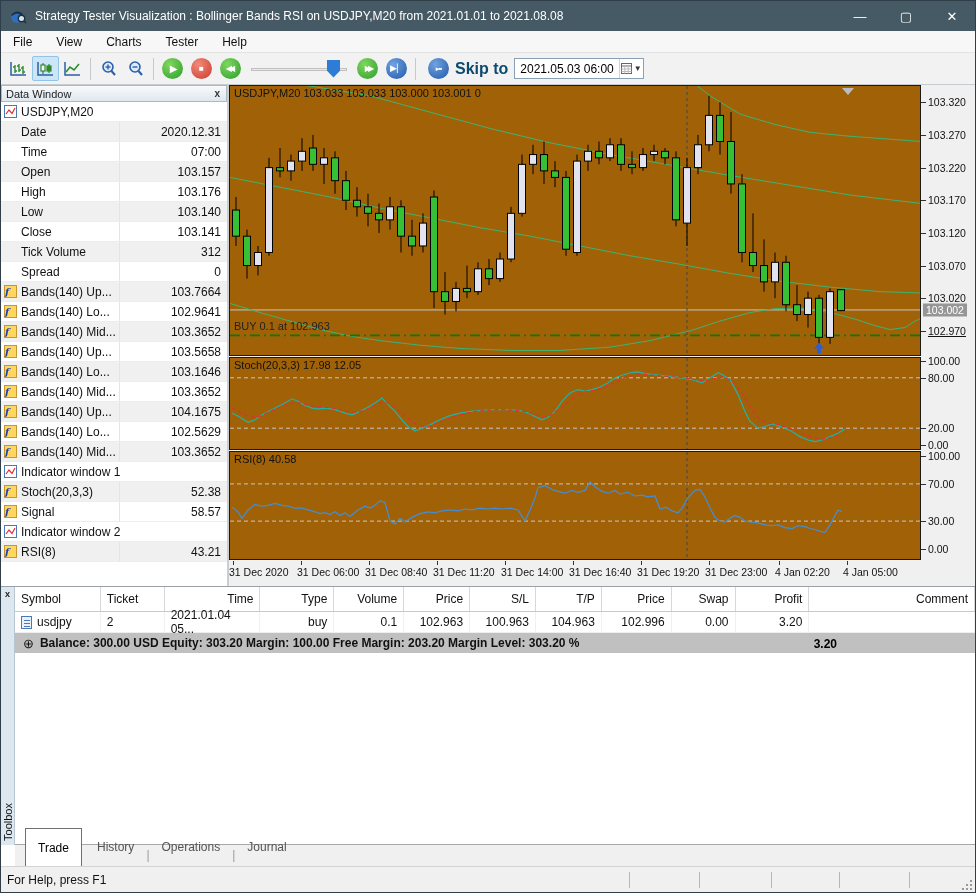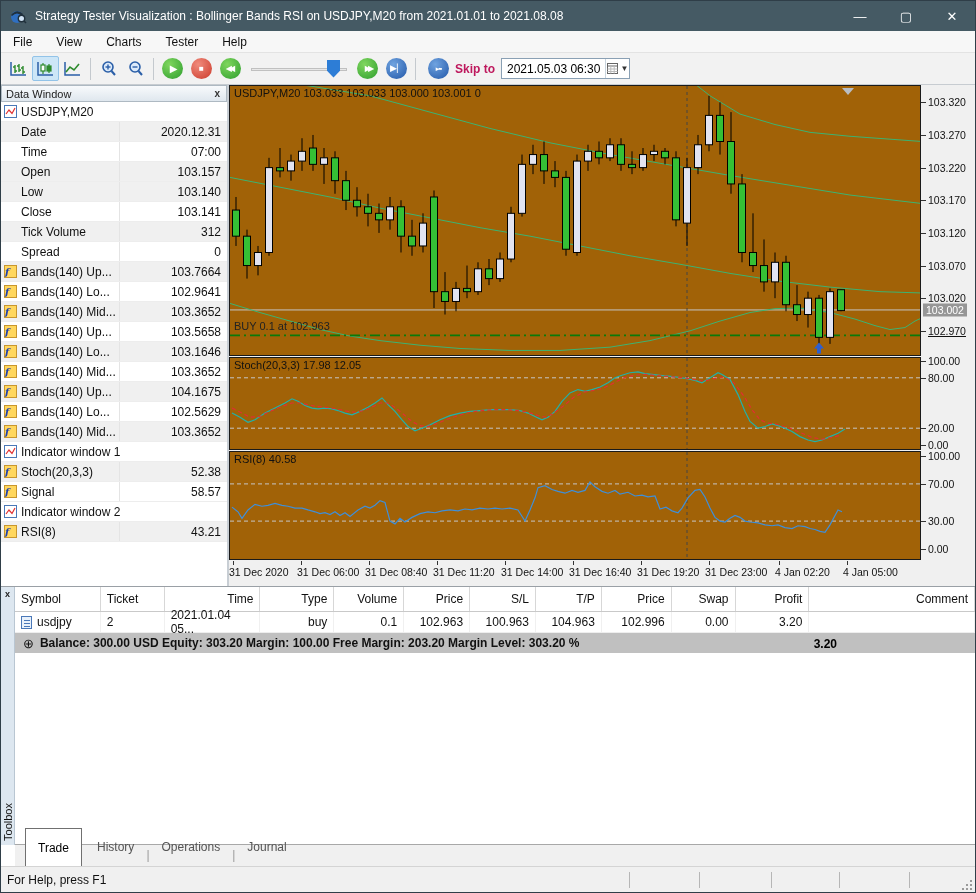--- a/index.html
+++ b/index.html
@@ -19,21 +19,21 @@
   .tb-btn{width:27px;height:25px;display:flex;align-items:center;justify-content:center;border:1px solid transparent;border-radius:2px;}
   .tb-btn.active{background:#cde6f7;border-color:#92c3e8;}
   .tb-sep{width:1px;height:22px;background:#c4c9ce;margin:0 4px;}
   .circle-btn{width:21px;height:21px;border-radius:50%;display:flex;align-items:center;justify-content:center;color:#fff;margin:0 4px;font-size:9px;line-height:1;}
   .green{background:radial-gradient(circle at 35% 30%,#7fd65e,#2e9e2e);}
   .red{background:radial-gradient(circle at 35% 30%,#f08b7c,#cc3a2b);}
   .blue{background:radial-gradient(circle at 35% 30%,#6fa3e0,#2257a8);}
   .slider{position:relative;width:96px;height:20px;margin:0 6px;}
   .slider .track{position:absolute;left:0;right:0;top:9px;height:3px;background:#e8e8e8;border:1px solid #c0c0c0;}
   .slider .thumb{position:absolute;left:76px;top:1px;width:13px;height:18px;background:#2d7dd6;clip-path:polygon(0 0,100% 0,100% 62%,50% 100%,0 62%);}
-  .skipto-label{font-size:12px;font-weight:bold;color:#be185d;margin:0 6px 0 2px;}
+  .skipto-label{font-size:16px;font-weight:bold;color:#0c4a6e;margin:0 6px 0 2px;}
   .date-field{display:flex;align-items:center;height:21px;border:1px solid #8aa0b4;background:#fff;}
   .date-field .val{font-size:12px;padding:0 5px;}
   .date-field .cal-btn{width:24px;height:100%;border-left:1px solid #c9d4dd;display:flex;align-items:center;justify-content:center;gap:2px;font-size:8px;color:#333;}
   
   .datawindow{position:absolute;left:0;top:84px;width:228px;height:501px;background:#fff;border-right:2px solid #c8ced4;}
   .dw-header{height:17px;background:linear-gradient(#f8fafc,#dfe7ee);border:1px solid #aeb9c2;display:flex;align-items:center;font-size:11px;padding:0 4px;color:#222;}
   .dw-header .dw-title{flex:1;}
   .dw-close{font-size:10px;font-weight:bold;color:#333;padding:0 2px;}
   .dw-row{display:flex;align-items:center;height:20px;font-size:12px;border-bottom:1px solid #ededed;color:#111;}
   .dw-row.shade{background:#f0f0f0;}
@@ -170,21 +170,21 @@
       </span>
     <span class="circle-btn blue">
         <span style="font-size:9px;">▶<span style="font-size:8px;">▏</span></span>
       </span>
     <span class="tb-sep"></span>
     <span class="circle-btn blue" style="margin-left:8px;">
         <span style="font-size:7px;letter-spacing:-1px;">▸▪▪</span>
       </span>
     <span class="skipto-label">Skip to</span>
     <span class="date-field">
-      <span class="val">2021.05.03 06:30</span>
+      <span class="val">2021.05.03 06:00</span>
       <span class="cal-btn">
         <svg width="11" height="11" viewBox="0 0 11 11">
             <rect x="0.5" y="0.5" width="10" height="10" fill="#fff" stroke="#666"></rect>
             <line x1="0.5" y1="3" x2="10.5" y2="3" stroke="#666"></line>
             <line x1="3.8" y1="3" x2="3.8" y2="10.5" stroke="#bbb"></line>
             <line x1="7.2" y1="3" x2="7.2" y2="10.5" stroke="#bbb"></line>
             <line x1="0.5" y1="6" x2="10.5" y2="6" stroke="#bbb"></line>
             <line x1="0.5" y1="8.5" x2="10.5" y2="8.5" stroke="#bbb"></line>
           </svg>
         <span>▼</span>
@@ -214,20 +214,25 @@
         </div>
         <div class="dw-row">
           <span class="dw-icon"></span>
           <span class="dw-label">Time</span>
           <span class="dw-value">07:00</span>
         </div>
         <div class="dw-row shade">
           <span class="dw-icon"></span>
           <span class="dw-label">Open</span>
           <span class="dw-value">103.157</span>
+        </div>
+        <div class="dw-row">
+          <span class="dw-icon"></span>
+          <span class="dw-label">High</span>
+          <span class="dw-value">103.176</span>
         </div>
         <div class="dw-row shade">
           <span class="dw-icon"></span>
           <span class="dw-label">Low</span>
           <span class="dw-value">103.140</span>
         </div>
         <div class="dw-row">
           <span class="dw-icon"></span>
           <span class="dw-label">Close</span>
           <span class="dw-value">103.141</span>

